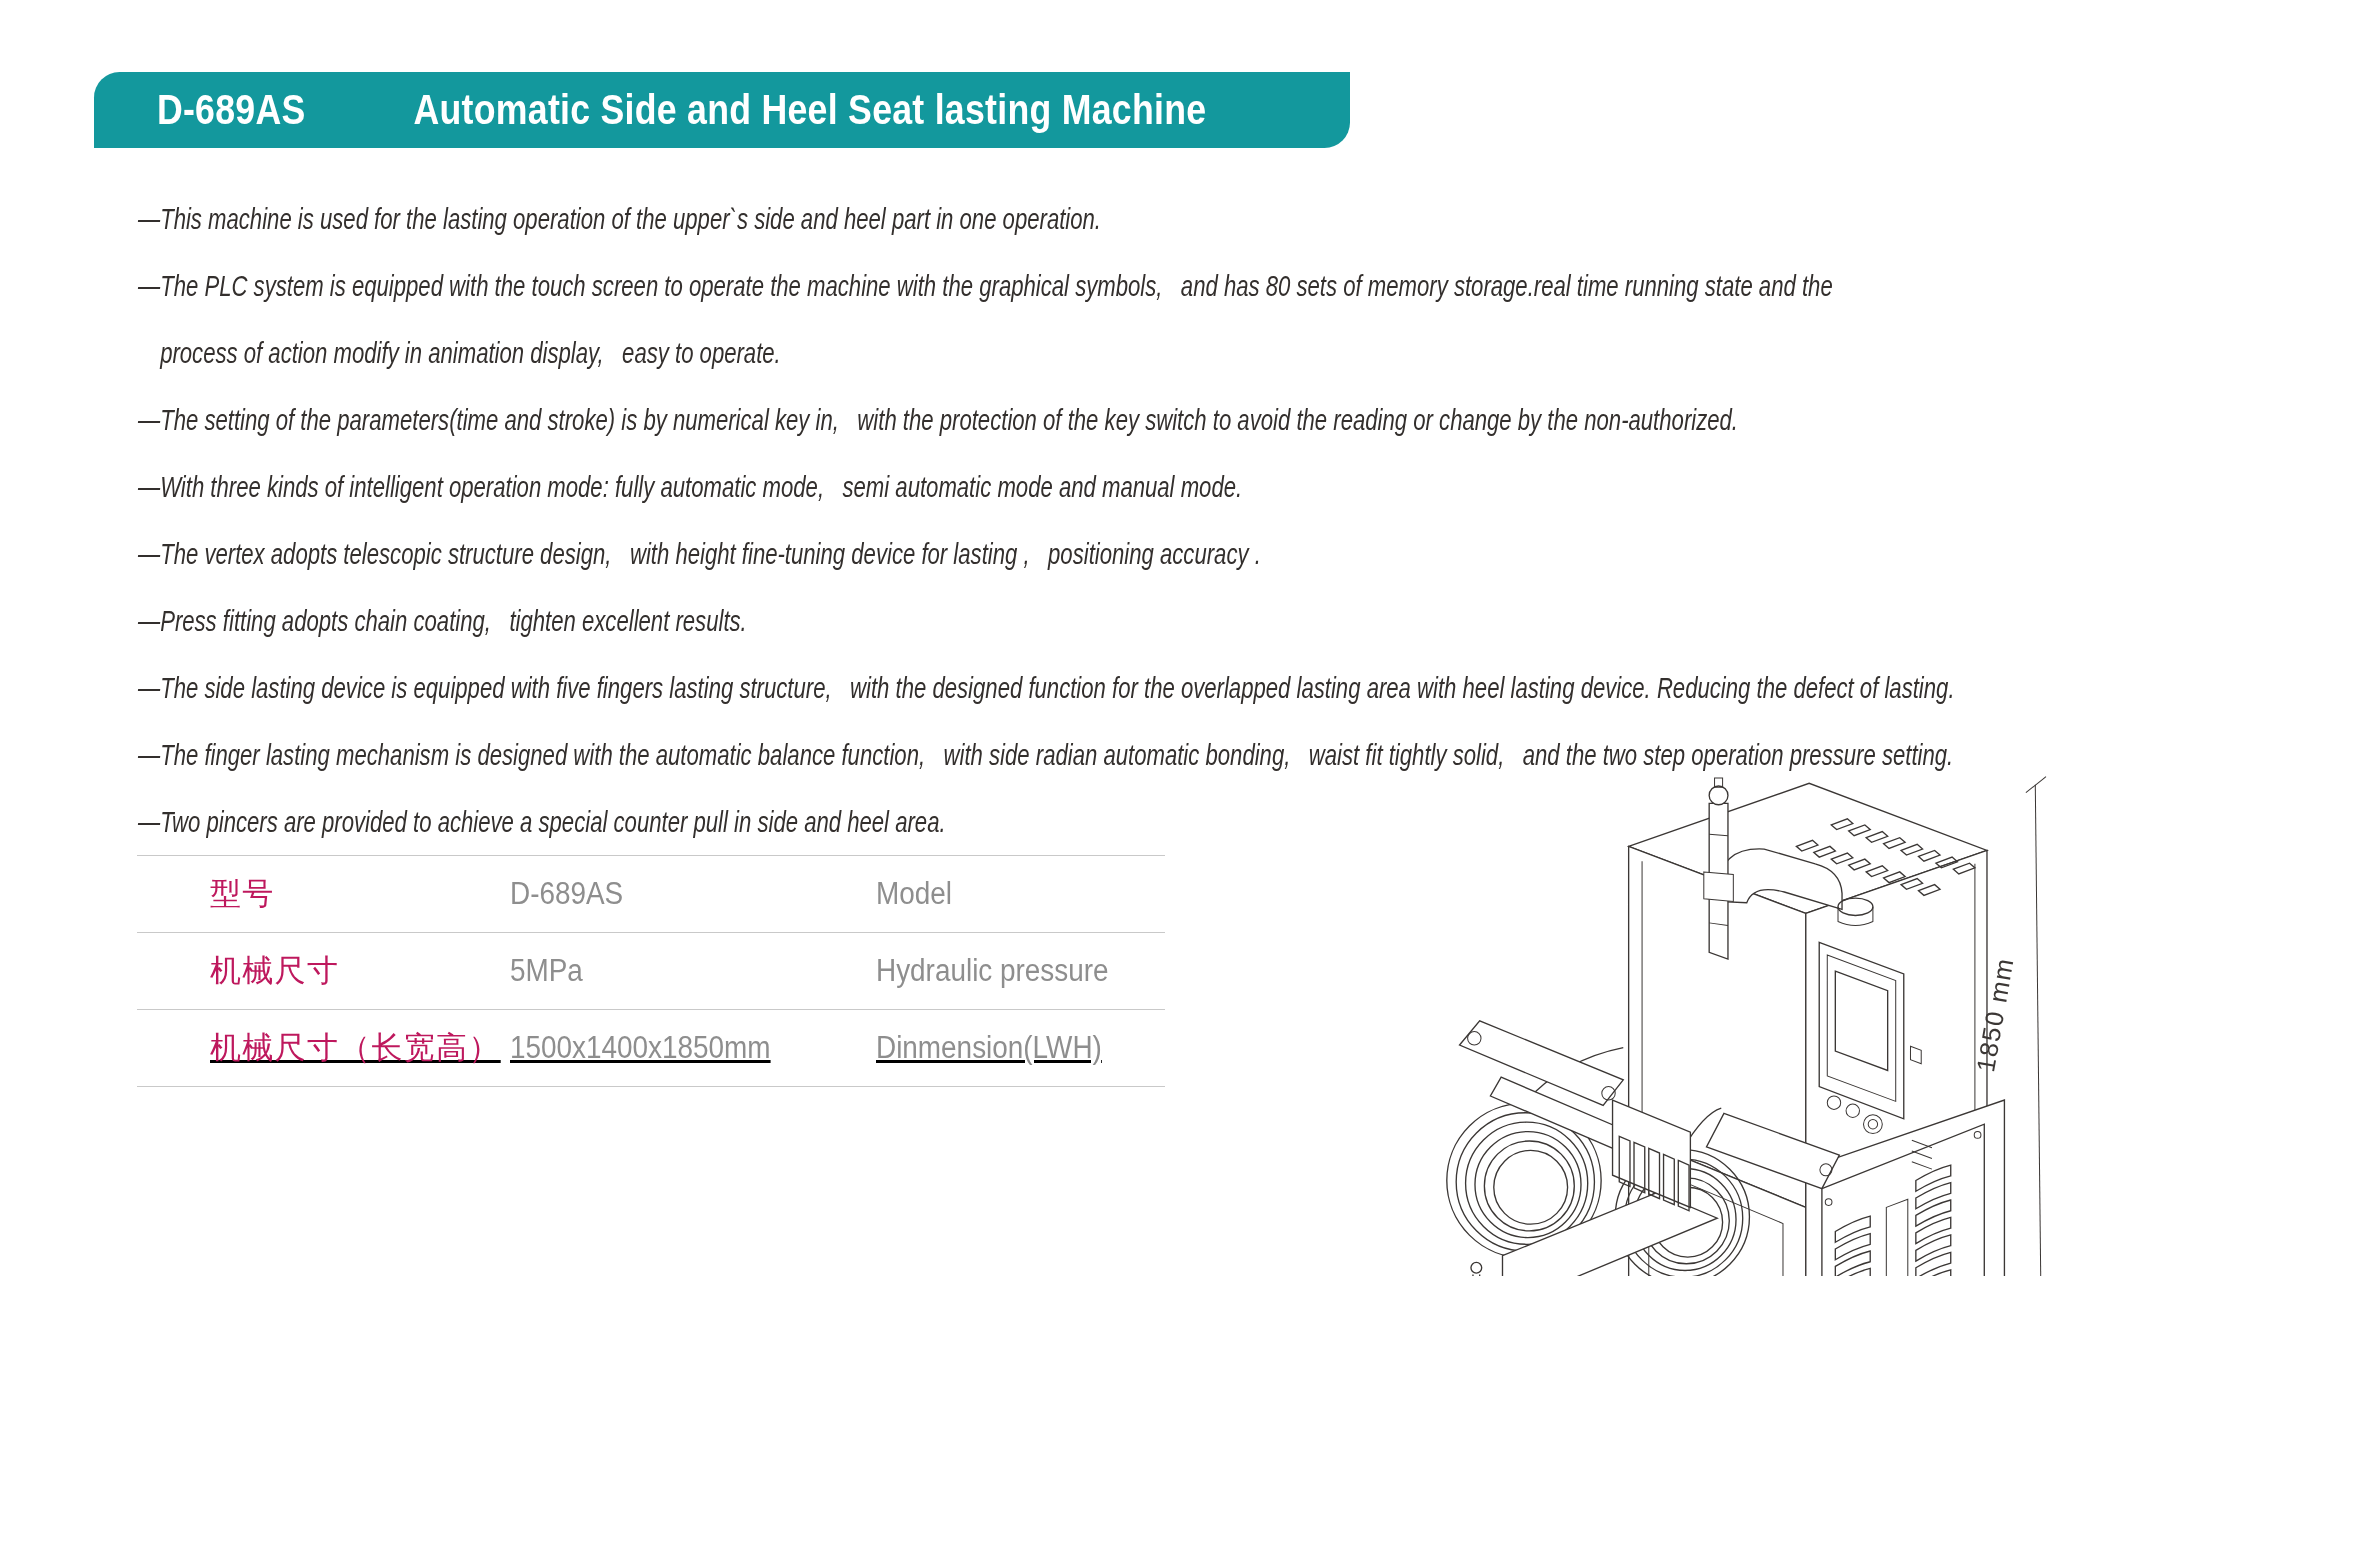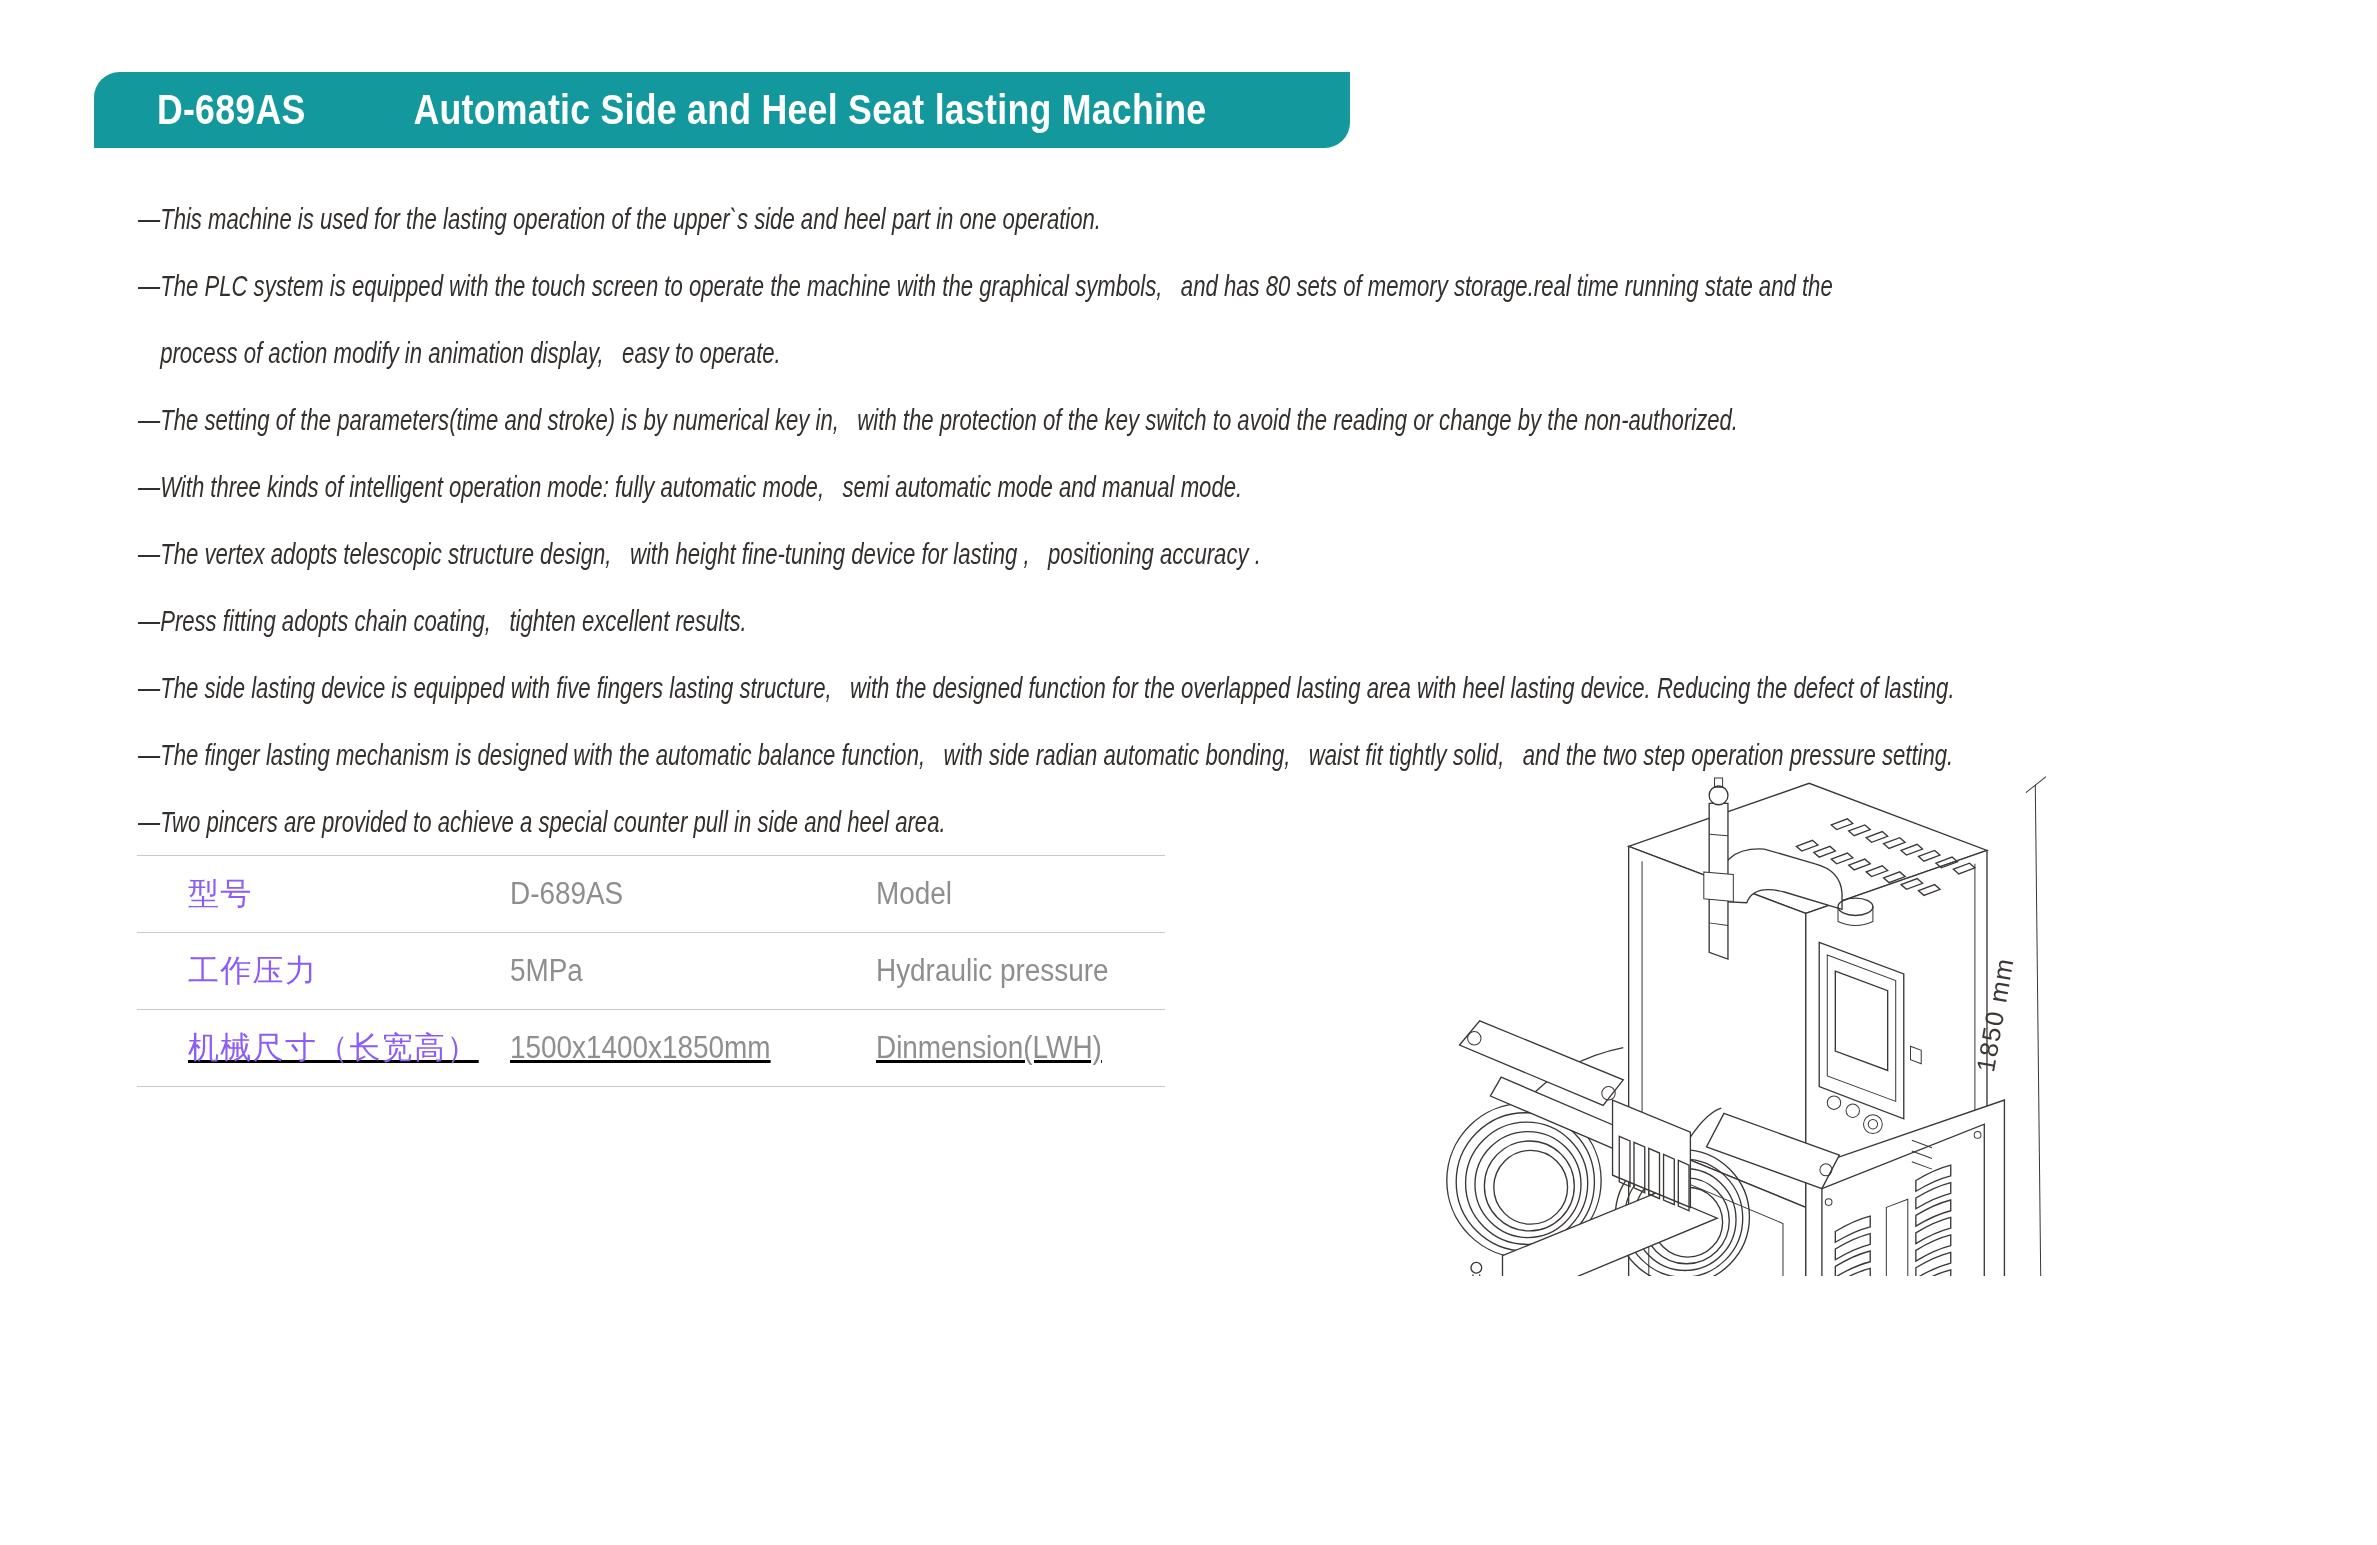--- a/index.html
+++ b/index.html
@@ -22,21 +22,21 @@
   .fline .dash{display:inline-block;min-width:29.5px;}
   .fline.cont{padding-left:29.5px;}
 
   
   .spec-table{position:absolute;left:137px;top:855px;width:1028px;
               border-top:1.3px solid #c9c9c9;border-bottom:1.3px solid #c9c9c9;}
   .trow{display:grid;grid-template-columns:322px 366px auto;align-items:center;
         height:76px;padding-left:51px;border-bottom:1.3px solid #c9c9c9;}
   .trow:last-child{border-bottom:none;text-decoration:underline;}
   .cell{font-size:31px;white-space:nowrap;}
-  .cell.zh{color:#8b5cf6;letter-spacing:1.3px;}
+  .cell.zh{color:#be185d;letter-spacing:1.3px;margin-left:22px;}
   .cell.val,.cell.en{color:#8e8e8e;transform:scaleX(0.9);transform-origin:left center;}
 
   
   .drawing{position:absolute;left:1375px;top:751px;}
   .drawing path,.drawing line,.drawing circle,.drawing ellipse,.drawing rect
       {stroke:#3b3735;fill:none;stroke-width:2;}
   .drawing .face{fill:#ffffff;}
   .drawing .thin{stroke-width:1.5;}
   .drawing text{font-family:"Liberation Sans",sans-serif;font-size:38px;
                 fill:#3b3735;stroke:none;letter-spacing:2px;}
@@ -66,21 +66,21 @@
     <div class="fline"><span class="dash">—</span><span>Two pincers are provided to achieve a special counter pull in side and heel area.</span></div>
   </section>
 
   <section class="spec-table">
     <div class="trow">
       <div class="cell zh">型号</div>
       <div class="cell val">D-689AS</div>
       <div class="cell en">Model</div>
     </div>
     <div class="trow">
-      <div class="cell zh">工作压力</div>
+      <div class="cell zh">机械尺寸</div>
       <div class="cell val">5MPa</div>
       <div class="cell en">Hydraulic pressure</div>
     </div>
     <div class="trow">
       <div class="cell zh">机械尺寸（长宽高）</div>
       <div class="cell val">1500x1400x1850mm</div>
       <div class="cell en">Dinmension(LWH)</div>
     </div>
   </section>
 

